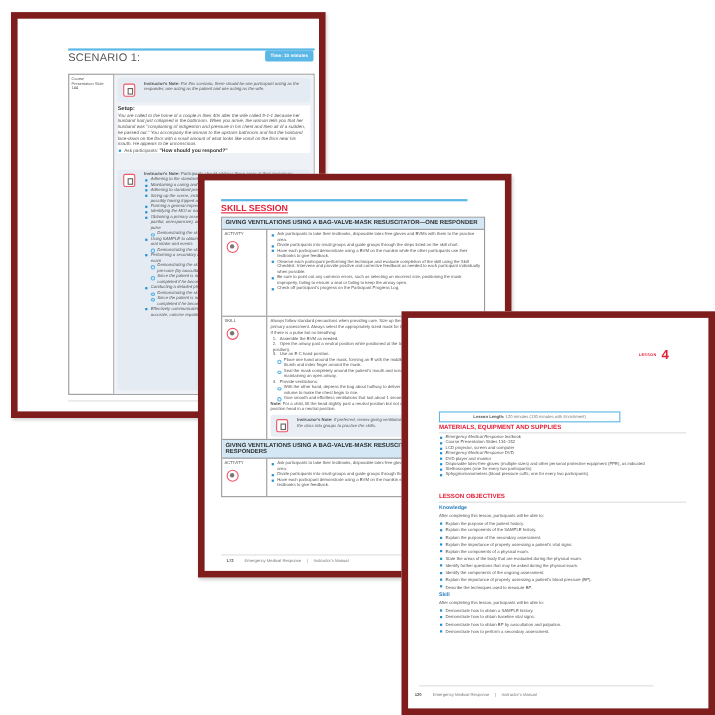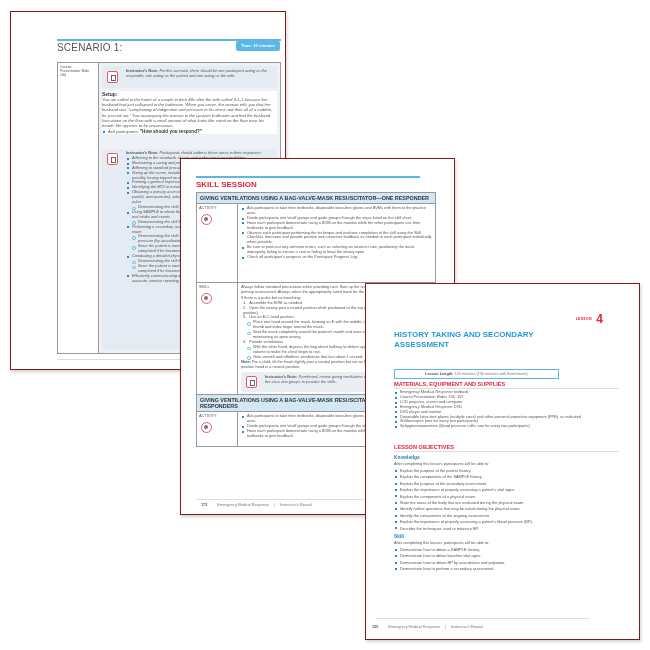--- a/index.html
+++ b/index.html
@@ -1,17 +1,17 @@
 <!DOCTYPE html>
 <html><head>
 <meta charset="utf-8">
 <style>
   html,body{margin:0;padding:0;}
   body{width:650px;height:650px;background:#fff;position:relative;overflow:hidden;font-family:"Liberation Sans",sans-serif;color:#444;}
-  .page{position:absolute;background:#fff;border:1px solid #7f1d1d;box-shadow:1px 2px 3px rgba(0,0,0,0.18);overflow:hidden;}
+  .page{position:absolute;background:#fff;border:6px solid #7f1d1d;box-shadow:1px 2px 3px rgba(0,0,0,0.18);overflow:hidden;}
   .p1{left:10px;top:11px;width:274px;height:357px;z-index:1;}
   .p2{left:180px;top:158px;width:273px;height:355px;z-index:2;}
   .p3{left:365px;top:283px;width:273px;height:355px;z-index:3;}
   .topline{position:absolute;height:1.5px;background:#5bb7e5;}
   .it{font-style:italic;}
   .b{font-weight:bold;}
   .tiny{font-size:3.9px;line-height:4.9px;color:#555;}
   .tiny2{font-size:4.2px;line-height:5.2px;color:#555;}
   ul{margin:0;padding:0;list-style:none;}
   li{position:relative;padding-left:6px;}
@@ -79,21 +79,21 @@
             </ul>
         </div>
       </div>
     </div>
   </div>
   <div style="position:absolute;left:46px;top:347px;width:224px;height:1px;background:#ddd;"></div>
 </div>
 
 <div class="page p2">
   <div class="topline" style="left:15px;top:17px;width:224px;"></div>
-  <div class="sec-head" style="position:absolute;left:15px;top:21px;font-size:8px;">SKILL SESSION</div>
+  <div class="sec-head" style="position:absolute;left:15px;top:21px;font-size:8px;text-decoration:underline;">SKILL SESSION</div>
 
   <div style="position:absolute;left:15px;top:33px;width:240px;border:1px solid #999;box-sizing:border-box;">
     <div style="background:#d3e7f5;font-size:5.4px;font-weight:bold;color:#333;padding:2px 3px;line-height:6px;border-bottom:1px solid #999;">GIVING VENTILATIONS USING A BAG-VALVE-MASK RESUSCITATOR—ONE RESPONDER</div>
     <div style="display:flex;border-bottom:1px solid #999;">
       <div style="width:40px;border-right:1px solid #999;position:relative;min-height:78px;">
         <div class="tiny" style="padding:2px;">ACTIVITY</div>
         <div class="circ" style="left:4px;top:10px;"></div>
       </div>
       <ul class="tiny" style="flex:1;padding:2px 3px;" id="p2-activity">
           <li>Ask participants to take their textbooks, disposable latex-free gloves and BVMs with them to the practice area.</li>
@@ -153,21 +153,20 @@
   <div class="footer" style="left:20px;top:344px;">
     <span class="pg">172</span><span>Emergency Medical Response</span> <span style="margin:0 4px;">|</span> <span>Instructor's Manual</span>
   </div>
 </div>
 
 <div class="page p3">
   <div style="position:absolute;right:36px;top:25px;color:#e4233b;">
     <span style="font-size:3.5px;font-weight:bold;letter-spacing:0.3px;vertical-align:middle;">LESSON</span>
     <span style="font-size:12px;font-weight:bold;vertical-align:middle;">4</span>
   </div>
-  <div style="position:absolute;left:28px;top:46px;width:170px;font-size:8px;font-weight:bold;color:#2a9ad6;line-height:10px;">HISTORY TAKING AND SECONDARY ASSESSMENT</div>
   <div style="position:absolute;left:28px;top:85px;width:163px;height:8px;border:1px solid #5bb7e5;font-size:3.8px;line-height:8px;text-align:center;color:#777;">
     <span class="b" style="color:#555;">Lesson Length:</span> <span>120 minutes (130 minutes with Enrichment)</span>
   </div>
   <div class="sec-head" style="position:absolute;left:28px;top:97px;width:225px;font-size:5.6px;border-bottom:1px solid #ddd;padding-bottom:1px;">MATERIALS, EQUIPMENT AND SUPPLIES</div>
   <ul class="tiny" style="position:absolute;left:28px;top:106px;width:215px;" id="p3-materials">
       <li><span class="it">Emergency Medical Response</span><span> textbook</span></li>
       <li><span class="it"></span><span>Course Presentation Slides 134–152</span></li>
       <li><span class="it"></span><span>LCD projector, screen and computer</span></li>
       <li><span class="it">Emergency Medical Response</span><span> DVD</span></li>
       <li><span class="it"></span><span>DVD player and monitor</span></li>

